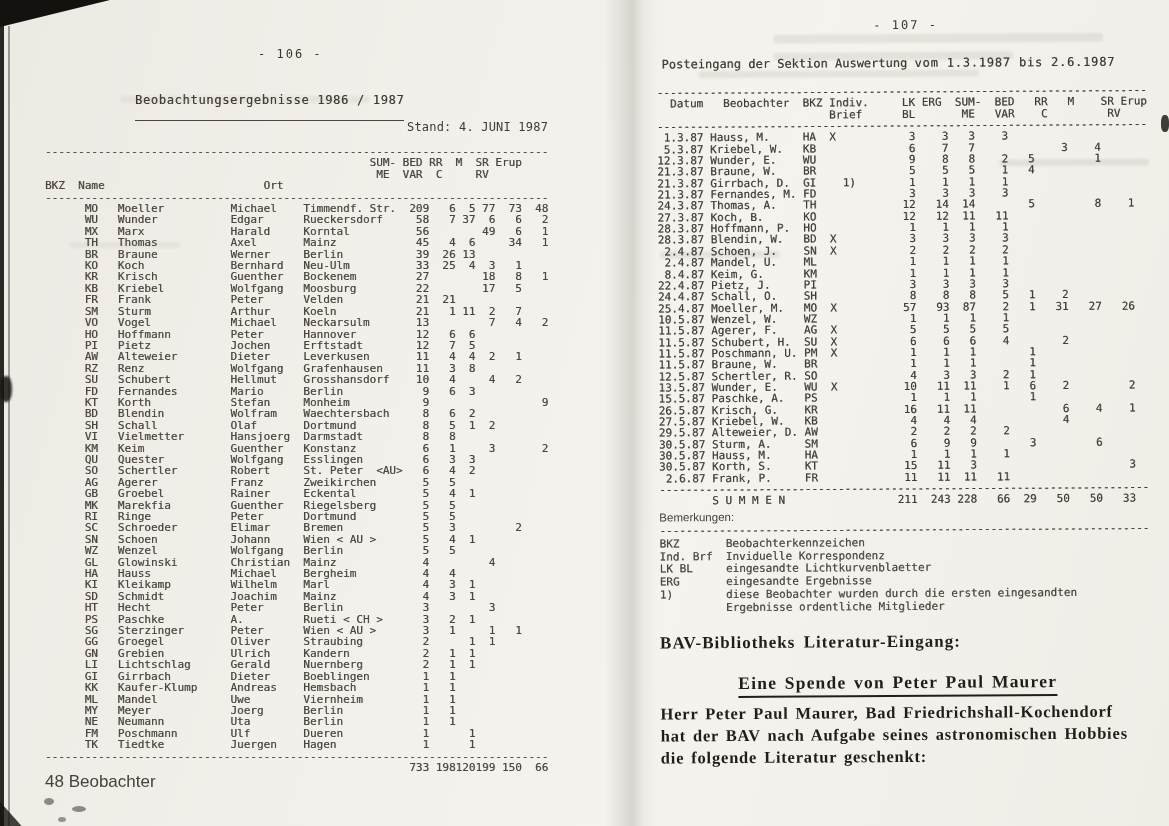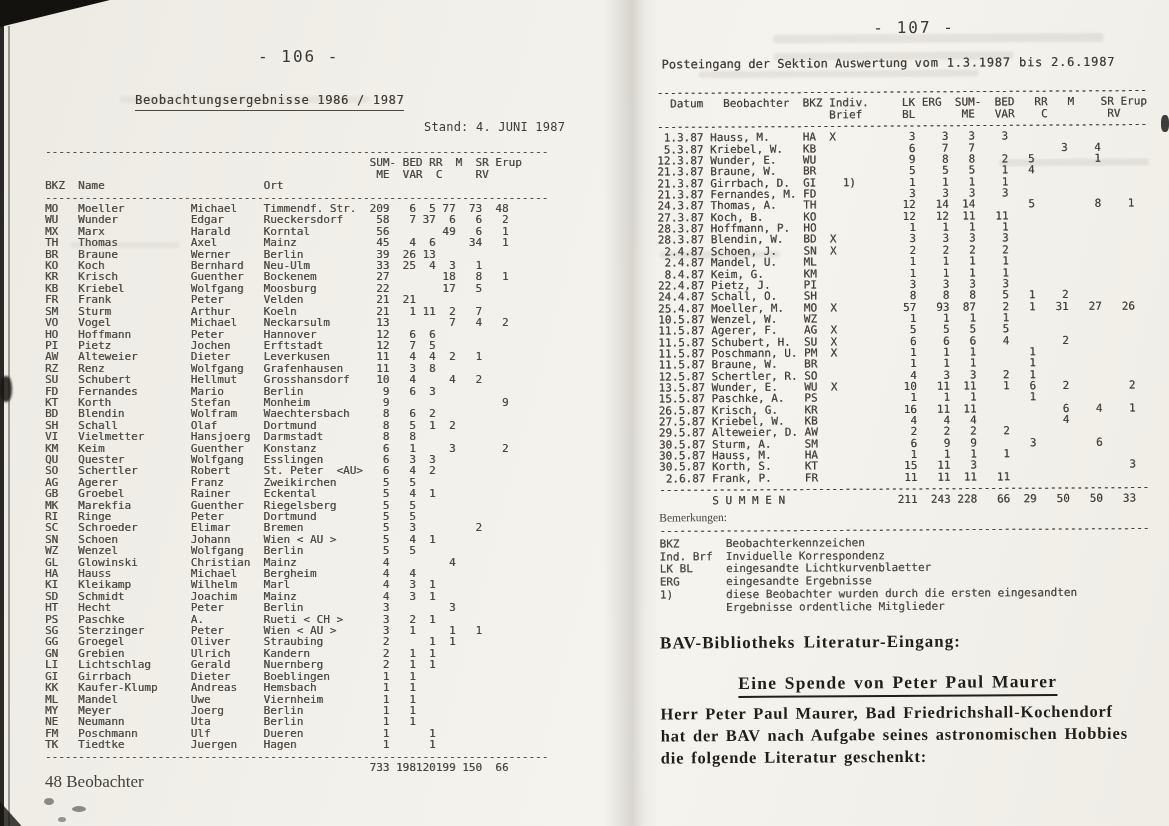--- a/index.html
+++ b/index.html
@@ -1,29 +1,29 @@
 <!DOCTYPE html>
 <html><head>
 <meta charset="utf-8">
 <style>
   html,body{margin:0;padding:0;}
   body{width:1169px;height:826px;position:relative;overflow:hidden;
        background:linear-gradient(105deg,#eceae3 0%,#f2f0ea 35%,#f5f3ee 60%,#efede6 100%);
        font-family:"DejaVu Sans Mono",monospace;}
   .abs{position:absolute;}
-  .mono{font-family:Liberation Serif, serif;color:#46423b;}
+  .mono{font-family:Liberation Sans, sans-serif;color:#46423b;}
   pre.tbl{margin:0;font-family:"DejaVu Sans Mono",monospace;font-size:11px;
           color:#4a463f;text-shadow:0.4px 0 0 rgba(74,70,63,.55);}
   #left-table{line-height:11.4px;}
   #right-table{line-height:11.35px;color:#403c35;}
   #remarks-table{line-height:12.8px;font-size:11px;}
-  .pagenum{font-size:16px;letter-spacing:2px;color:#3b3731;}
+  .pagenum{font-size:12px;letter-spacing:2px;color:#3b3731;}
   .titleline{font-size:12px;letter-spacing:.7px;color:#3f3b34;
-             border-bottom:1.4px solid #4a463f;padding-bottom:3px;text-shadow:.4px 0 0 rgba(63,59,52,.5);}
-  .standline{font-size:12px;letter-spacing:.2px;color:#3f3b34;margin-left:17px;}
+             border-bottom:1.4px solid #4a463f;padding-bottom:13px;text-shadow:.4px 0 0 rgba(63,59,52,.5);}
+  .standline{font-size:12px;letter-spacing:.2px;color:#3f3b34;}
   .rtitle{font-size:12px;color:#3b3731;text-shadow:.4px 0 0 rgba(59,55,49,.5);}
   .serif{font-family:"Liberation Serif",serif;font-weight:bold;color:#211e19;}
   #lib-heading{font-size:17px;letter-spacing:1px;word-spacing:3px;}
   #lib-sub{font-size:17.5px;letter-spacing:1.2px;word-spacing:2px;
            border-bottom:2px solid #211e19;padding-bottom:2px;}
   #lib-para{font-size:16.5px;letter-spacing:.8px;word-spacing:2px;line-height:22px;white-space:pre;}
   .ghostbar{background:#6b675e;opacity:.11;border-radius:3px;filter:blur(1px);}
   #watermark{font-family:"Liberation Sans",sans-serif;font-weight:bold;font-size:44px;
              letter-spacing:3px;color:#b4aea1;opacity:.55;filter:blur(.6px);}
   .artifact{background:#14120f;}
@@ -36,21 +36,21 @@
 <div class="abs artifact" style="left:0;top:22px;width:4px;height:804px;opacity:.9;"></div>
 <div class="abs" style="left:8px;top:26px;width:2px;height:800px;background:#3a362e;opacity:.45;"></div>
 <div class="abs artifact" style="left:0;top:0;width:110px;height:27px;clip-path:polygon(0 0,100% 0,0 100%);"></div>
 <div class="abs" style="left:0;top:376px;width:12px;height:26px;background:#181510;border-radius:45%;filter:blur(1px);opacity:.85;"></div>
 <div class="abs" style="left:0;top:772px;width:36px;height:54px;background:#15130f;opacity:.8;clip-path:polygon(0 100%,0 55%,60% 100%);"></div>
 <div class="abs" style="left:44px;top:798px;width:10px;height:7px;background:#2a2722;filter:blur(.5px);opacity:.5;border-radius:50%;"></div>
 <div class="abs" style="left:72px;top:806px;width:14px;height:6px;background:#2a2722;filter:blur(.5px);opacity:.5;border-radius:50%;"></div>
 <div class="abs" style="left:58px;top:817px;width:8px;height:5px;background:#2a2722;filter:blur(.5px);opacity:.45;border-radius:50%;"></div>
 <div class="abs" style="left:1161px;top:115px;width:8px;height:17px;background:#111;filter:blur(.5px);opacity:.8;border-radius:40%;"></div>
 
-<div class="abs" style="left:0;top:0;width:615px;height:826px;">
+<div class="abs" style="left:0;top:0;width:615px;height:826px;text-align:right;">
   <div class="abs ghostbar" style="left:120px;top:96px;width:250px;height:7px;opacity:.07;"></div>
   <div class="abs ghostbar" style="left:70px;top:242px;width:110px;height:6px;opacity:.07;"></div>
 
   <div class="abs pagenum" style="left:258px;top:47px;">- 106 -</div>
 
   <div class="abs titleline" style="left:135px;top:93px;">Beobachtungsergebnisse 1986 / 1987</div>
 
   <div class="abs standline" style="left:407px;top:120px;">Stand: 4. JUNI 1987</div>
 
   <pre id="left-table" class="abs tbl" style="left:45px;top:146px;">----------------------------------------------------------------------------

